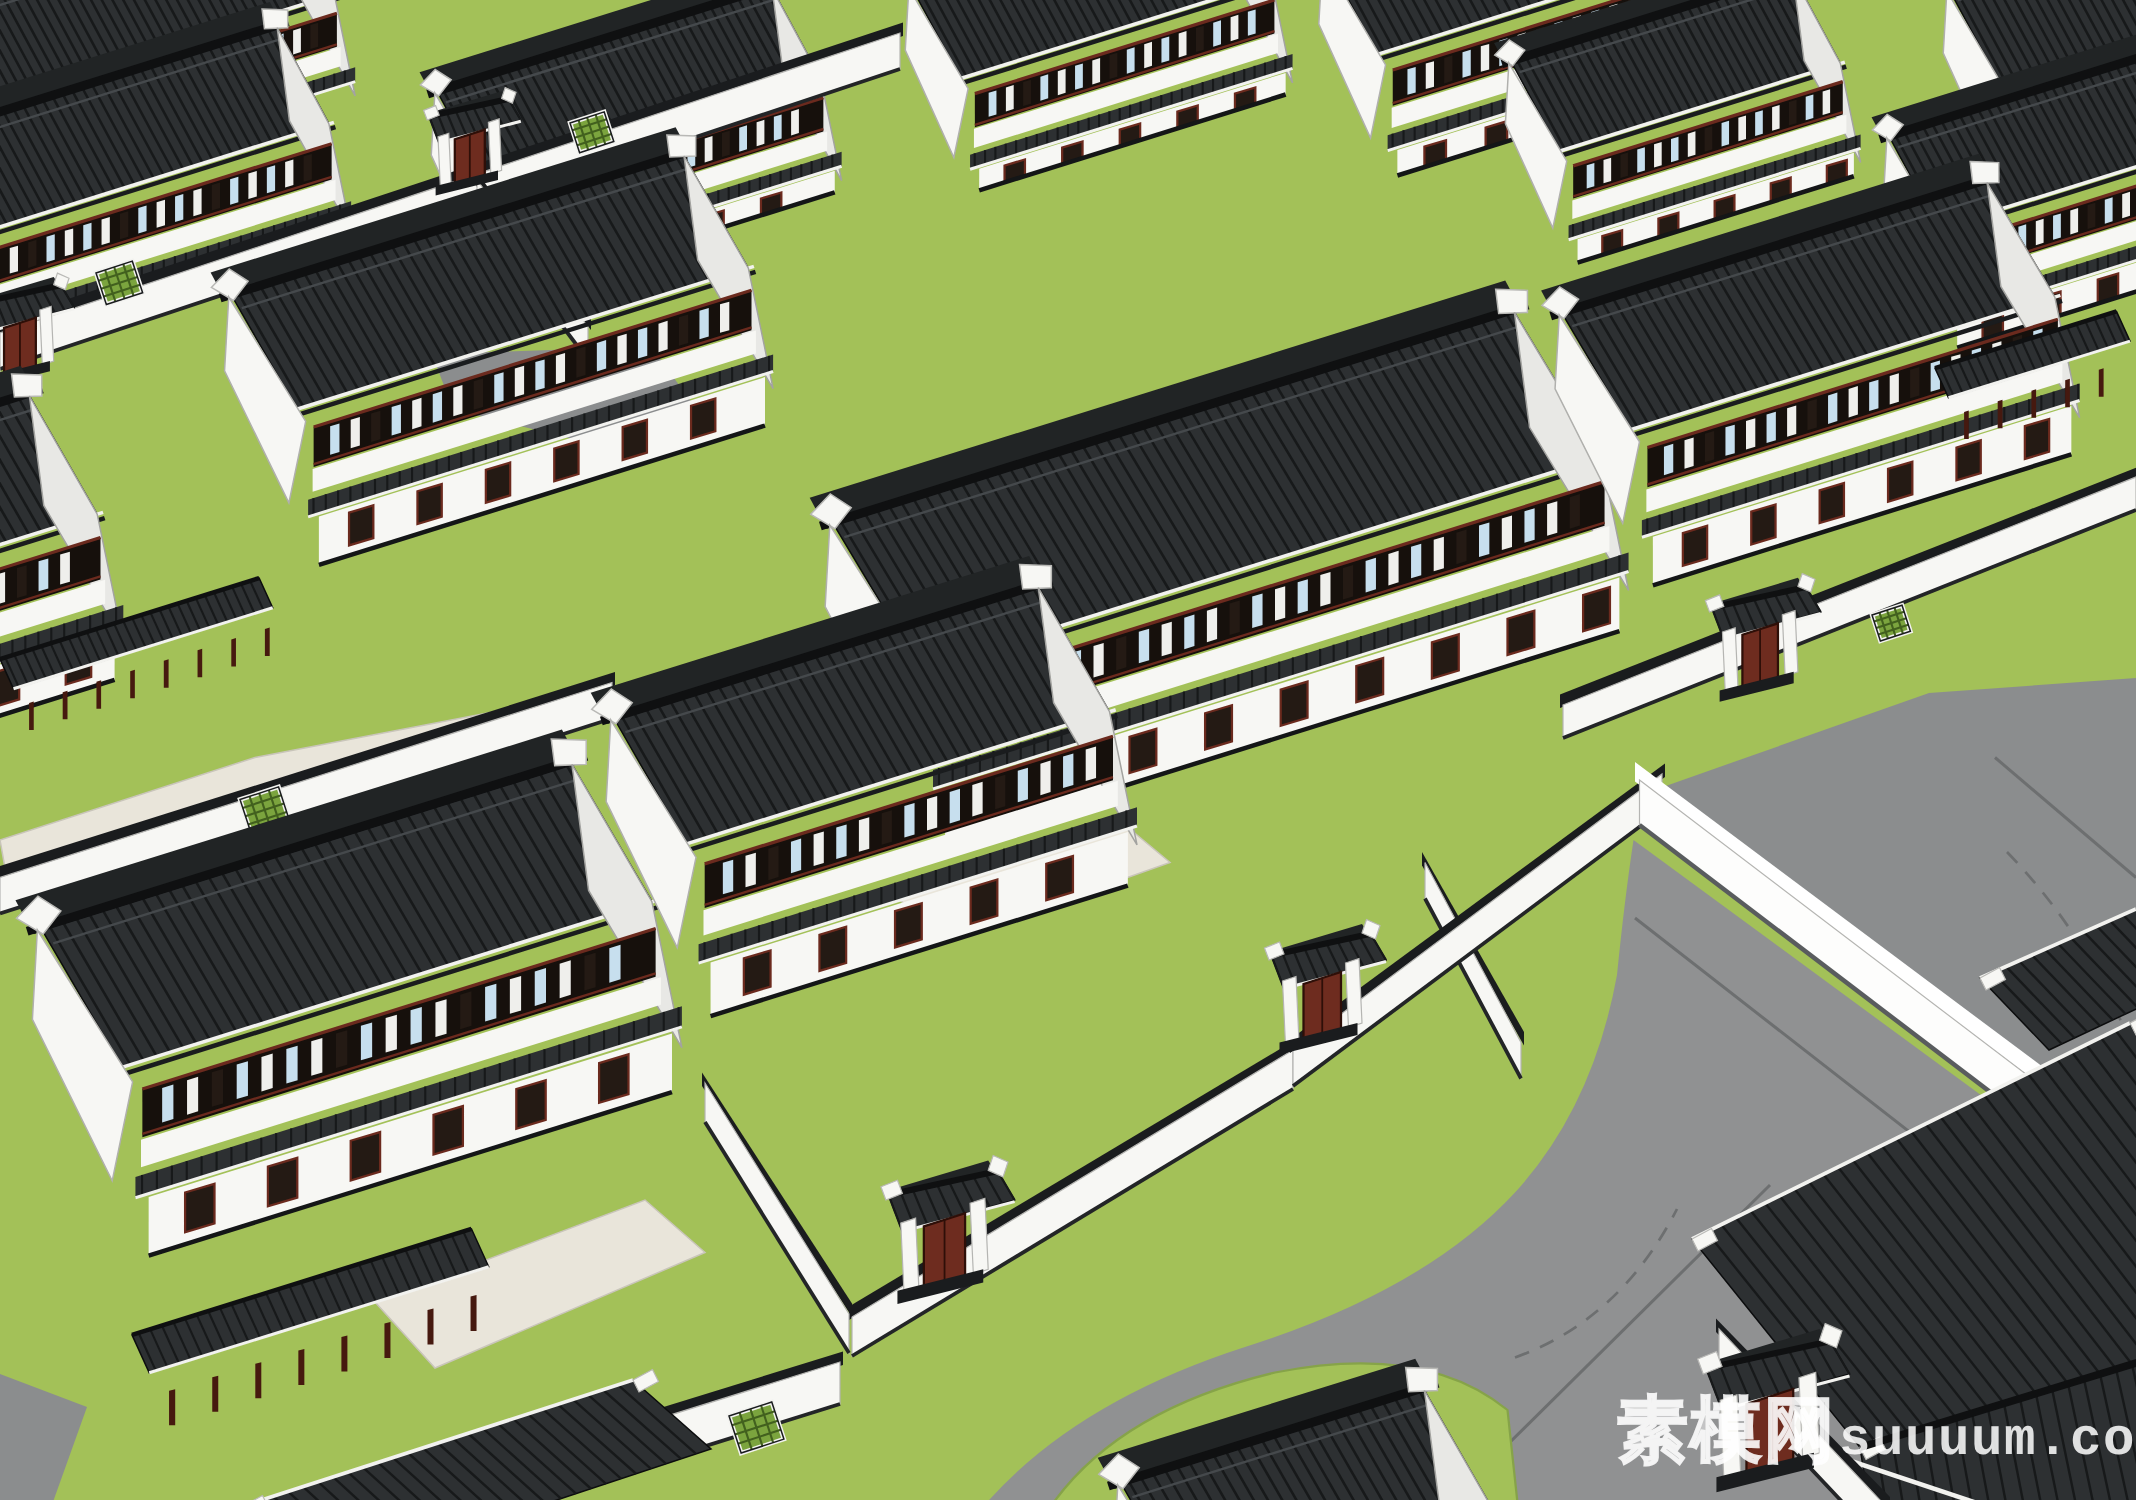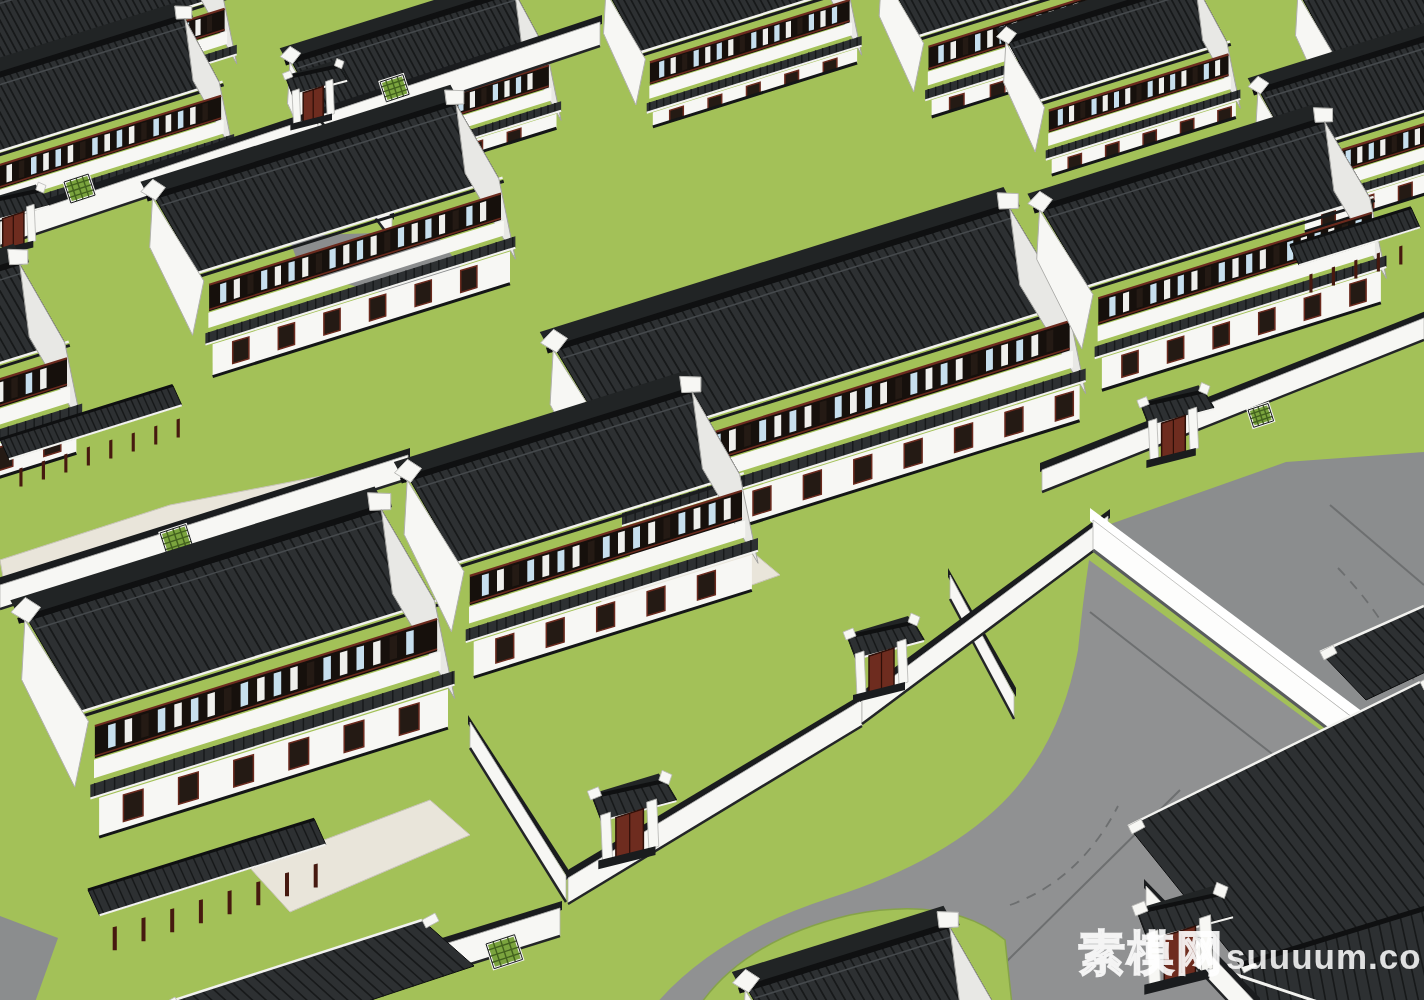--- a/index.html
+++ b/index.html
@@ -1,17 +1,17 @@
 <!DOCTYPE html>
 <html><head>
 <meta charset="utf-8">
 <style>
   html,body{margin:0;padding:0;background:#777;}
   .stage{position:relative;width:1424px;height:1000px;overflow:hidden;
-         background:#4d7c0f;font-family:Liberation Sans, sans-serif;}
+         background:#4d7c0f;font-family:Liberation Mono, monospace;}
   .stage svg{position:absolute;left:0;top:0;}
   .watermark{position:absolute;left:1078px;top:922px;display:flex;align-items:baseline;
              gap:1px;opacity:.93;pointer-events:none;white-space:nowrap;}
   .wm-cn{font-size:47px;font-weight:700;letter-spacing:2px;
          color:rgba(255,255,255,.16);
          -webkit-text-stroke:1.7px rgba(255,255,255,.95);
          text-shadow:0 0 1px rgba(255,255,255,.4);}
   .wm-en{font-size:35px;font-weight:700;color:rgba(255,255,255,.92);letter-spacing:1px;}
 </style>
 </head>

